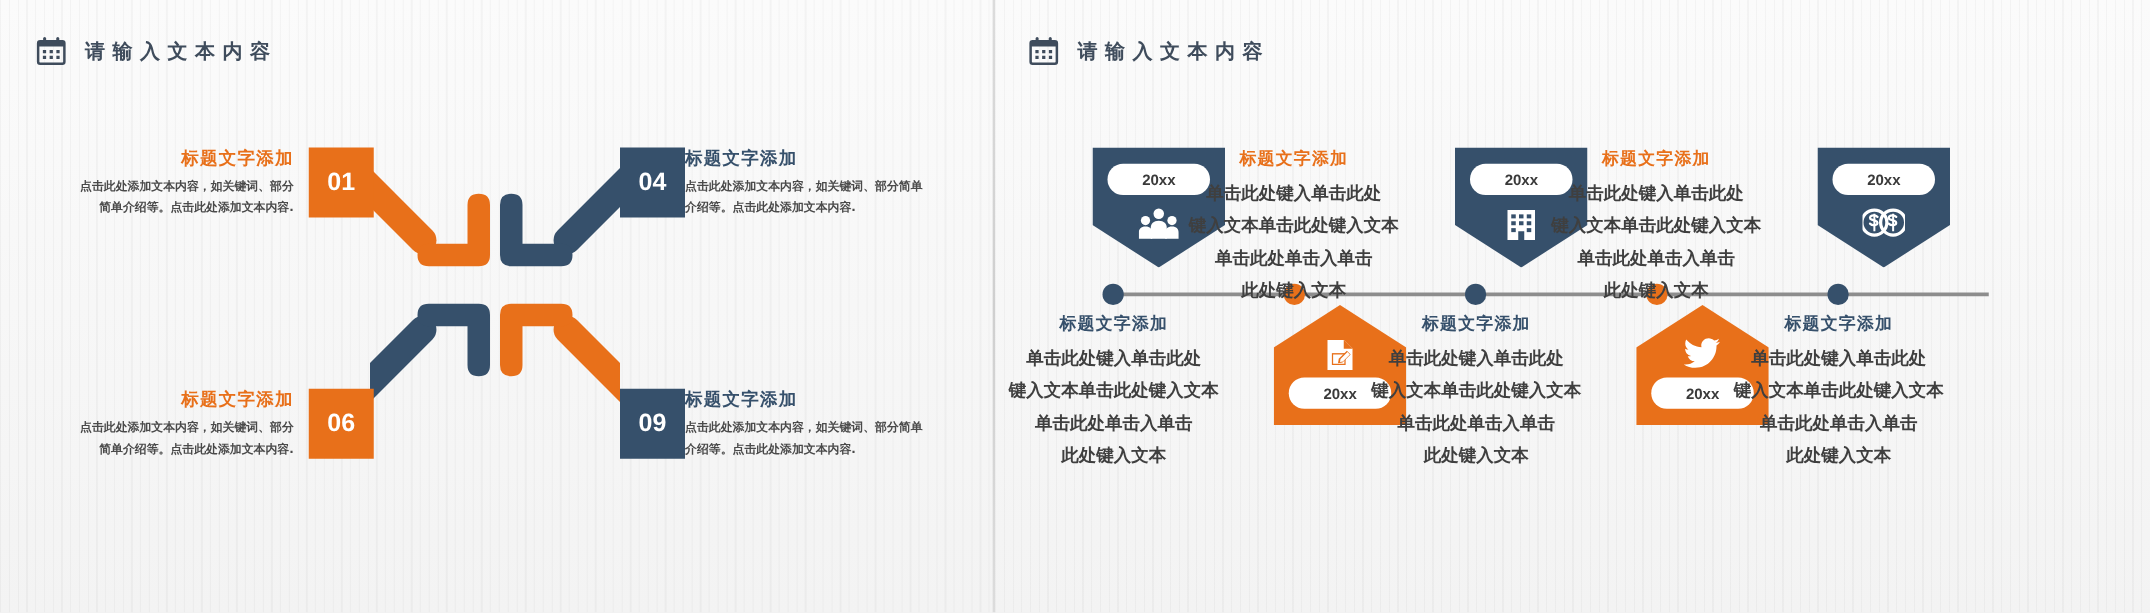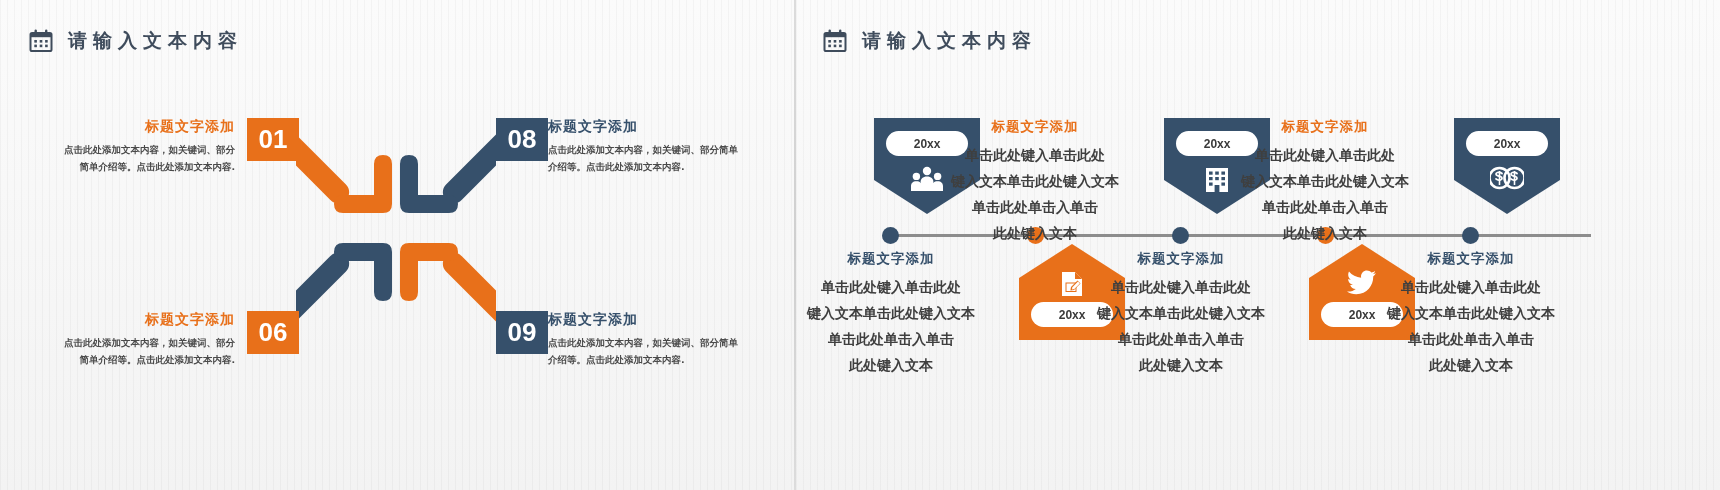--- a/index.html
+++ b/index.html
@@ -26,31 +26,31 @@
     background:linear-gradient(180deg,#dcdcdc,#cfcfcf,#dcdcdc);
     flex:0 0 auto;
   }
 
   
   .slide-header {
     position:absolute; display:flex; align-items:center; gap:14px;
   }
   .cal-icon { width:26px; height:26px; display:block; }
   .header-title {
-    font-size:19px; font-weight:bold; color:#3f4c5c;
+    font-size:16px; font-weight:bold; color:#3f4c5c;
     letter-spacing:6px;
     font-family:Liberation Mono, monospace;
   }
 
   
   .num-box {
     position:absolute;
-    width:52px; height:43px;
+    width:52px; height:56px;
     display:flex; align-items:center; justify-content:center;
-    color:#ffffff; font-size:26px; font-weight:bold;
+    color:#ffffff; font-size:20px; font-weight:bold;
     font-family:"Liberation Sans",sans-serif;
   }
   .num-box.orange { background:#e8701a; }
   .num-box.navy   { background:#36506b; }
 
   .blk { position:absolute; width:215px; }
   .blk .blk-title {
     font-size:14px; font-weight:bold; letter-spacing:1px;
     font-family:"DejaVu Sans","Liberation Sans",sans-serif;
     margin-bottom:6px;
@@ -163,21 +163,21 @@
       </svg>
     </div>
 
     <div class="num-box orange" style="left:247px; top:118px;">01</div>
     <div class="blk o ta-r" style="left:20px; top:118px; width:215px;">
       <div class="blk-title">标题文字添加</div>
       <div class="blk-body">点击此处添加文本内容，如关键词、部分</div>
       <div class="blk-body">简单介绍等。点击此处添加文本内容.</div>
     </div>
 
-    <div class="num-box navy" style="left:496px; top:118px;">08</div>
+    <div class="num-box navy" style="left:496px; top:118px;">04</div>
     <div class="blk n ta-l" style="left:548px; top:118px; width:228px;">
       <div class="blk-title">标题文字添加</div>
       <div class="blk-body">点击此处添加文本内容，如关键词、部分简单</div>
       <div class="blk-body">介绍等。点击此处添加文本内容.</div>
     </div>
 
     <div class="num-box orange" style="left:247px; top:311px;">06</div>
     <div class="blk o ta-r" style="left:20px; top:311px; width:215px;">
       <div class="blk-title">标题文字添加</div>
       <div class="blk-body">点击此处添加文本内容，如关键词、部分</div>

